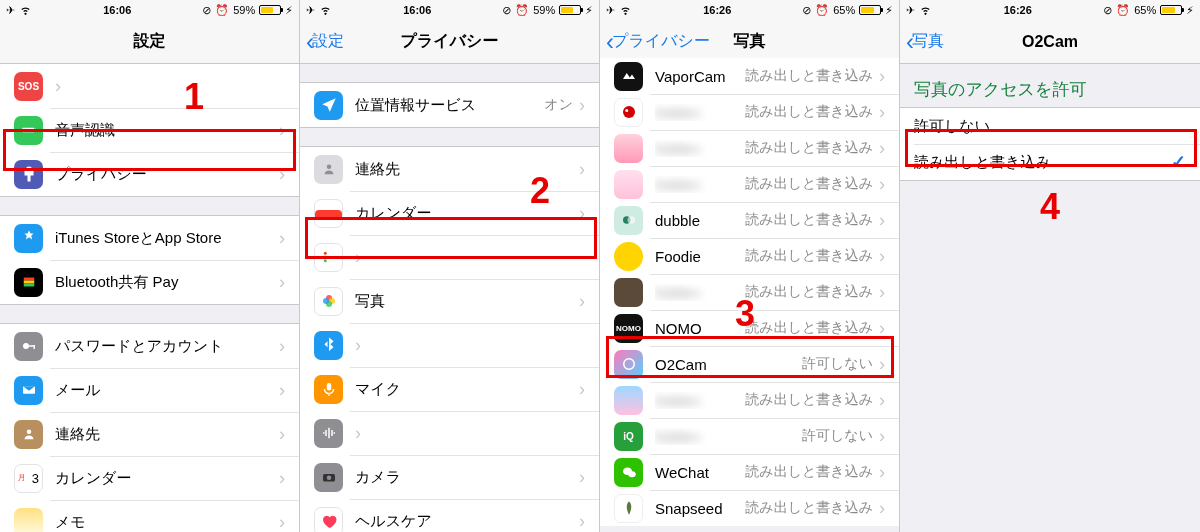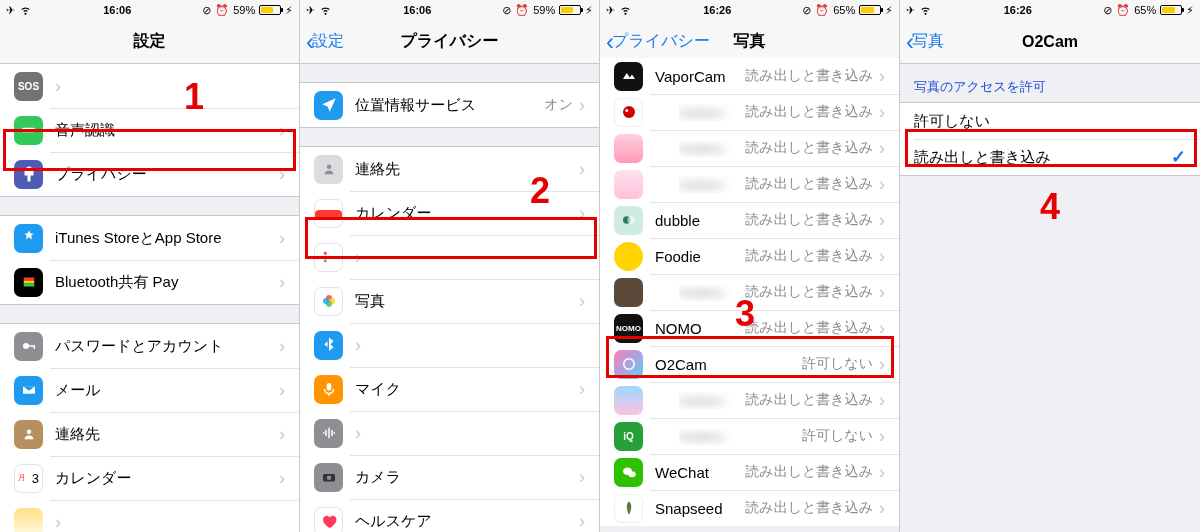--- a/index.html
+++ b/index.html
@@ -15,32 +15,32 @@
   .battery::after { content:""; position:absolute; right:-3px; top:2px; width:2px; height:4px; background:#000; border-radius:0 1px 1px 0; }
   .battery .fill { position:absolute; top:1px; left:1px; bottom:1px; background:#ffcc00; border-radius:1px; }
   
   .navbar { height:44px; background:#f7f7f7; border-bottom:1px solid #c7c7cc; display:flex; align-items:center; justify-content:space-between; padding:0 6px; position:relative; }
   .navtitle { position:absolute; left:0; right:0; text-align:center; font-size:16px; font-weight:600; pointer-events:none; }
   .navback { color:#1778e9; font-size:16px; display:flex; align-items:center; gap:0px; z-index:1;}
   .navback .chev { font-size:24px; line-height:1; margin-right:-2px; font-weight:300;}
   
   .scroll { flex:1; overflow:hidden; }
   .group { background:#fff; border-top:1px solid #c7c7cc; border-bottom:1px solid #c7c7cc; margin-bottom:18px; }
-  .grouphdr { padding:14px 14px 6px 14px; font-size:13px; color:#1d4ed8; }
+  .grouphdr { padding:14px 14px 6px 14px; font-size:17px; color:#15803d; }
   .row { display:flex; align-items:center; height:44px; padding:0 14px 0 14px; position:relative; background:#fff; }
   .row + .row::before { content:""; position:absolute; left:50px; right:0; top:0; height:1px; background:#e3e3e6; }
   .row.noicon + .row.noicon::before { left:14px; }
   .row .icon { width:29px; height:29px; border-radius:7px; display:flex; align-items:center; justify-content:center; margin-right:12px; flex:none; font-size:14px; color:#fff; }
   .row .icon svg { width:18px; height:18px; }
   .row .icon.round { border-radius:50%; }
   .row .label { flex:1; font-size:15px; color:#000; white-space:nowrap; overflow:hidden; text-overflow:ellipsis;}
   .row .value { font-size:14px; color:#8a8a8e; margin-right:6px; white-space:nowrap;}
   .row .disclosure { color:#c7c7cc; font-size:18px; }
   .row .check { color:#1778e9; font-size:18px; font-weight:600; }
-  .blur { color:transparent !important; text-shadow:0 0 8px rgba(0,0,0,.35);margin-left:24px; }
+  .blur { color:transparent !important; text-shadow:0 0 8px rgba(0,0,0,.35); }
   
   .hl { position:absolute; border:3px solid #e80000; z-index:30; pointer-events:none; }
   .step { position:absolute; color:#e80000; font-size:36px; font-weight:800; z-index:31; font-family:Arial, sans-serif;}
 </style>
 </head>
 <body>
 
 <div class="stage">
 
   <div class="phone">
@@ -65,21 +65,21 @@
       </div>
     </div>
     <div class="navbar">
       <span></span>
       <div class="navtitle">設定</div>
       <span></span>
     </div>
     <div class="scroll">
       <div class="group" style="border-top:none; margin-bottom:18px;">
         <div class="row">
-          <div class="icon" style="background:#737373;color:#fff;font-size:10px;font-weight:700">SOS</div>
+          <div class="icon" style="background:#ef4444;color:#fff;font-size:10px;font-weight:700">SOS</div>
           <div class="disclosure">›</div>
         </div>
         <div class="row">
           <div class="icon" style="background:#34c759">
               <svg viewBox="0 0 24 24">
                 <path fill="#fff" d="M4 9h14a1 1 0 011 1v4a1 1 0 01-1 1H4a1 1 0 01-1-1v-4a1 1 0 011-1zm16 1h1v4h-1z"></path>
               </svg>
             </div>
           <div class="label">音声認識</div>
           <div class="disclosure">›</div>
@@ -151,20 +151,21 @@
         <div class="row">
           <div class="icon" style="background:#fff;border:1px solid #e3e3e6">
               <div style="width:100%;text-align:center;font-size:8px;color:#ff3b30;line-height:1">月</div>
               <div style="width:100%;text-align:center;font-size:13px;color:#000;line-height:1;font-weight:300">3</div>
             </div>
           <div class="label">カレンダー</div>
           <div class="disclosure">›</div>
         </div>
         <div class="row">
           <div class="icon" style="background:linear-gradient(#ffe082,#fffde7)"></div>
+          <div class="label">メモ</div>
           <div class="disclosure">›</div>
         </div>
 
       </div>
     </div>
     <div class="hl" style="left:3px; top:129px; width:293px; height:42px;"></div>
     <div class="step" style="left:184px; top:76px;">1</div>
   </div>
 
   <div class="phone">

